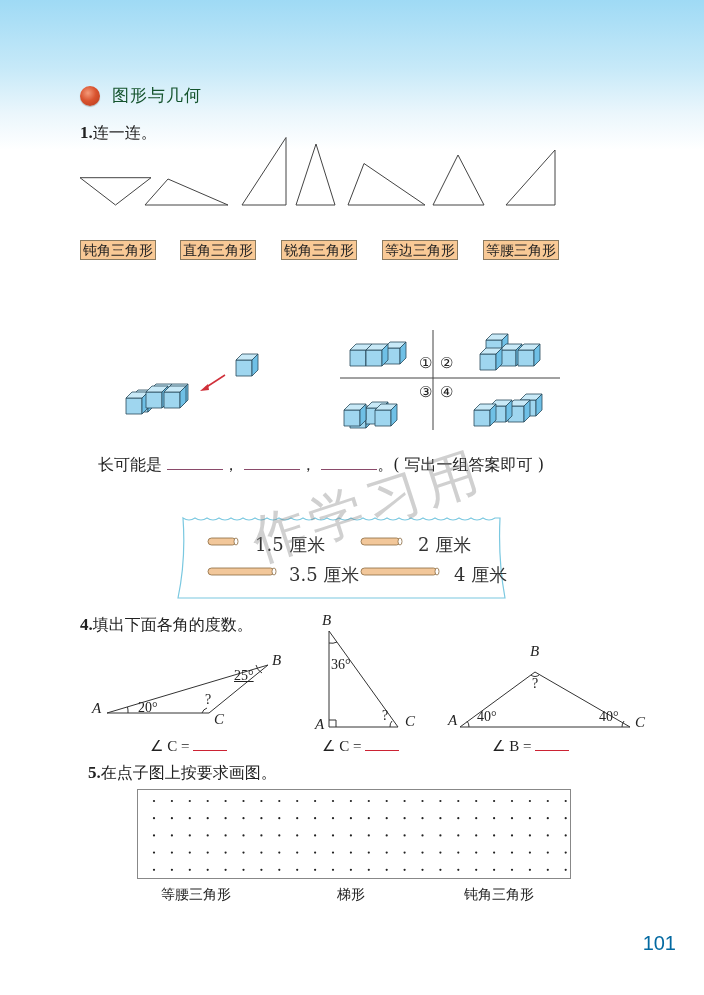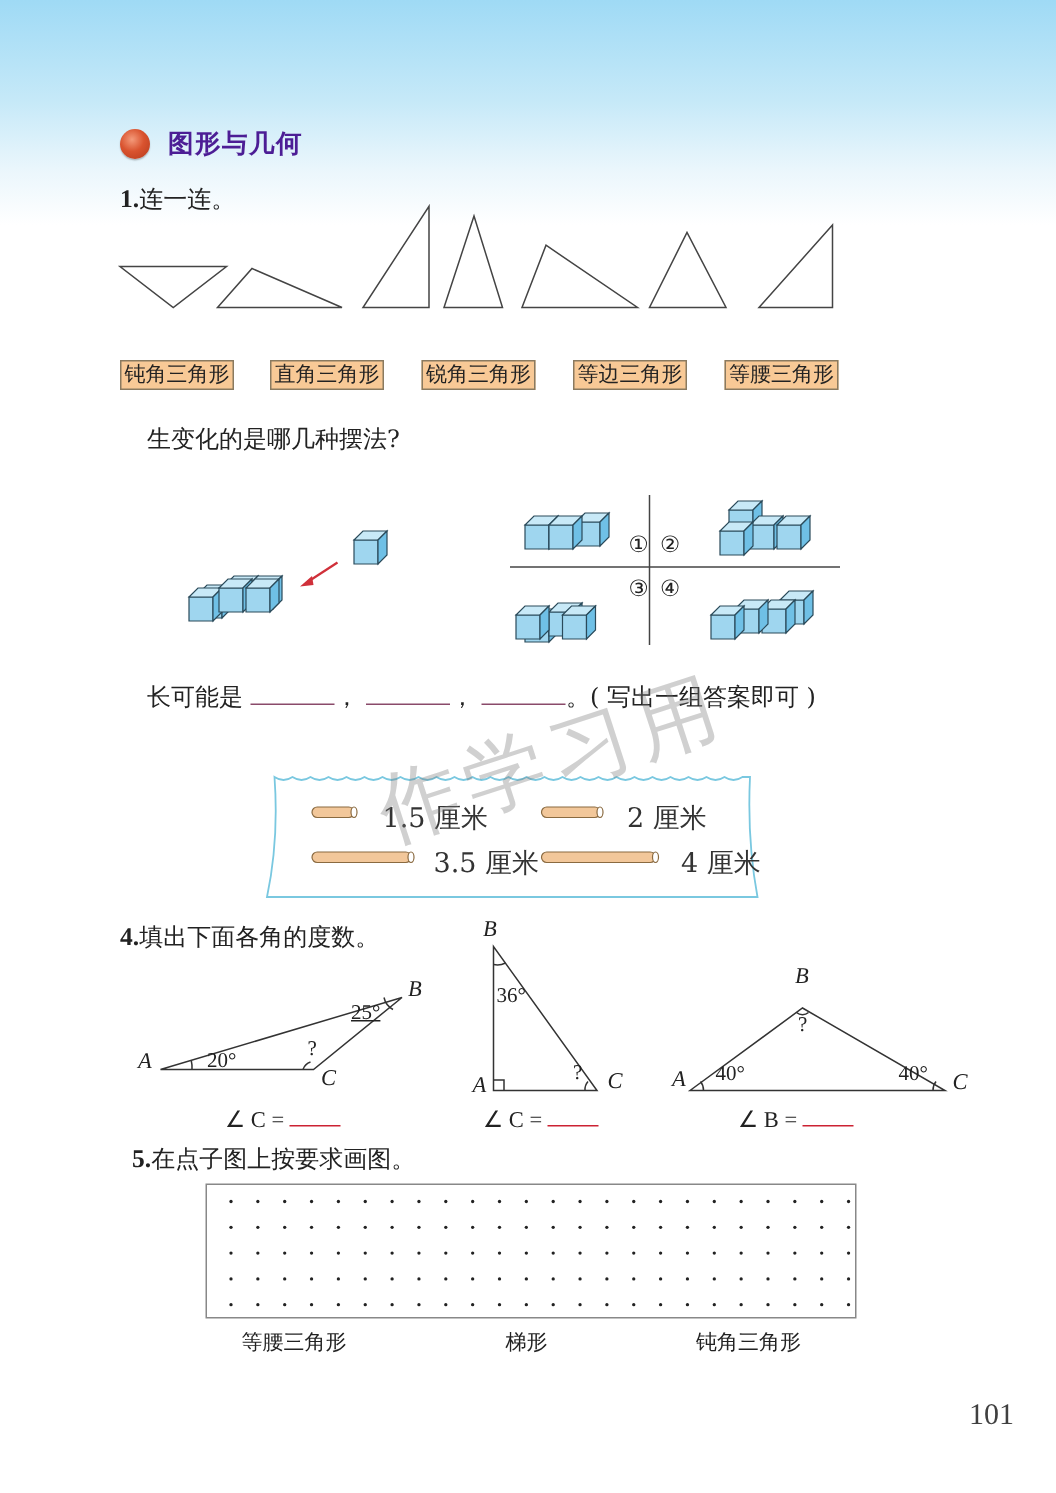--- a/index.html
+++ b/index.html
@@ -5,33 +5,33 @@
   * { box-sizing: border-box; margin: 0; padding: 0; }
   html, body { width: 704px; height: 995px; overflow: hidden; background: #fff; }
   body { position: relative; font-family: "DejaVu Serif", "Liberation Serif", serif; color: #222; }
   .header-band { position: absolute; left: 0; top: 0; width: 704px; height: 150px;
     background: linear-gradient(to bottom, #9fdaf5 0%, #c6e9f8 45%, #eaf6fc 75%, #ffffff 100%); }
   .abs { position: absolute; }
   .section-title { left: 80px; top: 84px; display: flex; align-items: center; gap: 12px; }
   .bullet { width: 20px; height: 20px; border-radius: 50%;
     background: radial-gradient(circle at 40% 35%, #f49a7a 0%, #d9532f 45%, #b53a1c 100%);
     box-shadow: 0 1px 1px rgba(0,0,0,0.25); }
-  .section-title-text { font-family: "DejaVu Sans", sans-serif; font-size: 17px; font-weight: bold; color: #4c1d95; letter-spacing: 1px; }
+  .section-title-text { font-family: "DejaVu Sans", sans-serif; font-size: 17px; font-weight: normal; color: #14532d; letter-spacing: 1px; }
   .q { font-size: 16px; line-height: 30px; color: #222; }
   .q .num { font-weight: bold; font-family: "Liberation Serif", serif; font-size: 17px; }
   .label-box { position: absolute; top: 240px; height: 20px; padding: 0 2px;
     background: #f8c996; border: 1px solid #8a7a60; font-size: 14px; line-height: 18px; color: #222; white-space: nowrap; }
   svg { position: absolute; overflow: visible; }
   .blank { display: inline-block; border-bottom: 1px solid #8a4a6a; width: 56px; height: 16px; vertical-align: baseline; }
   .angle-answer { font-family: "Liberation Serif", serif; font-size: 15px; font-style: normal; }
   .angle-answer .blank { width: 34px; border-bottom-color: #c23; }
   .stick-label { font-size: 18px; color: #333; }
   .grid-box { position: absolute; left: 137px; top: 789px; width: 434px; height: 90px; border: 1.5px solid #888; background: #fff; }
   .grid-label { position: absolute; top: 886px; font-size: 14px; color: #222; }
-  .page-number { right: 28px; top: 932px; font-family: Liberation Serif, serif; font-size: 20px; color: #404040; }
+  .page-number { right: 28px; top: 932px; font-family: Liberation Sans, sans-serif; font-size: 20px; color: #0369a1; }
   .watermark { left: 248px; top: 470px; font-size: 54px; color: rgba(120,120,120,0.35); transform: rotate(-18deg); font-family: "DejaVu Sans", sans-serif; letter-spacing: 6px; }
   .ital { font-family: "Liberation Serif", serif; font-style: italic; font-size: 15px; }
   .deg { font-family: "Liberation Serif", serif; font-size: 14px; }
 </style>
 </head>
 <body>
 
 <div class="header-band"></div>
 
 <div class="abs section-title">
@@ -55,21 +55,20 @@
   </g>
 </svg>
 
 <div class="label-box" style="left:80px;">钝角三角形</div>
 <div class="label-box" style="left:180px;">直角三角形</div>
 <div class="label-box" style="left:281px;">锐角三角形</div>
 <div class="label-box" style="left:382px;">等边三角形</div>
 <div class="label-box" style="left:483px;">等腰三角形</div>
 
 <div class="abs q" style="left:80px; top:278px; width:560px;">
-  <div style="padding-left:18px;">生变化的是哪几种摆法?</div>
 </div>
 
 <svg width="704" height="120" style="left:0; top:330px;">
   <defs>
     <g id="cube">
       <polygon points="0,8 16,8 16,24 0,24" fill="#9fd6ef" stroke="#2a4a5a" stroke-width="0.8"></polygon>
       <polygon points="0,8 6,2 22,2 16,8" fill="#c8e9f7" stroke="#2a4a5a" stroke-width="0.8"></polygon>
       <polygon points="16,8 22,2 22,18 16,24" fill="#6fc0e6" stroke="#2a4a5a" stroke-width="0.8"></polygon>
     </g>
   </defs>

